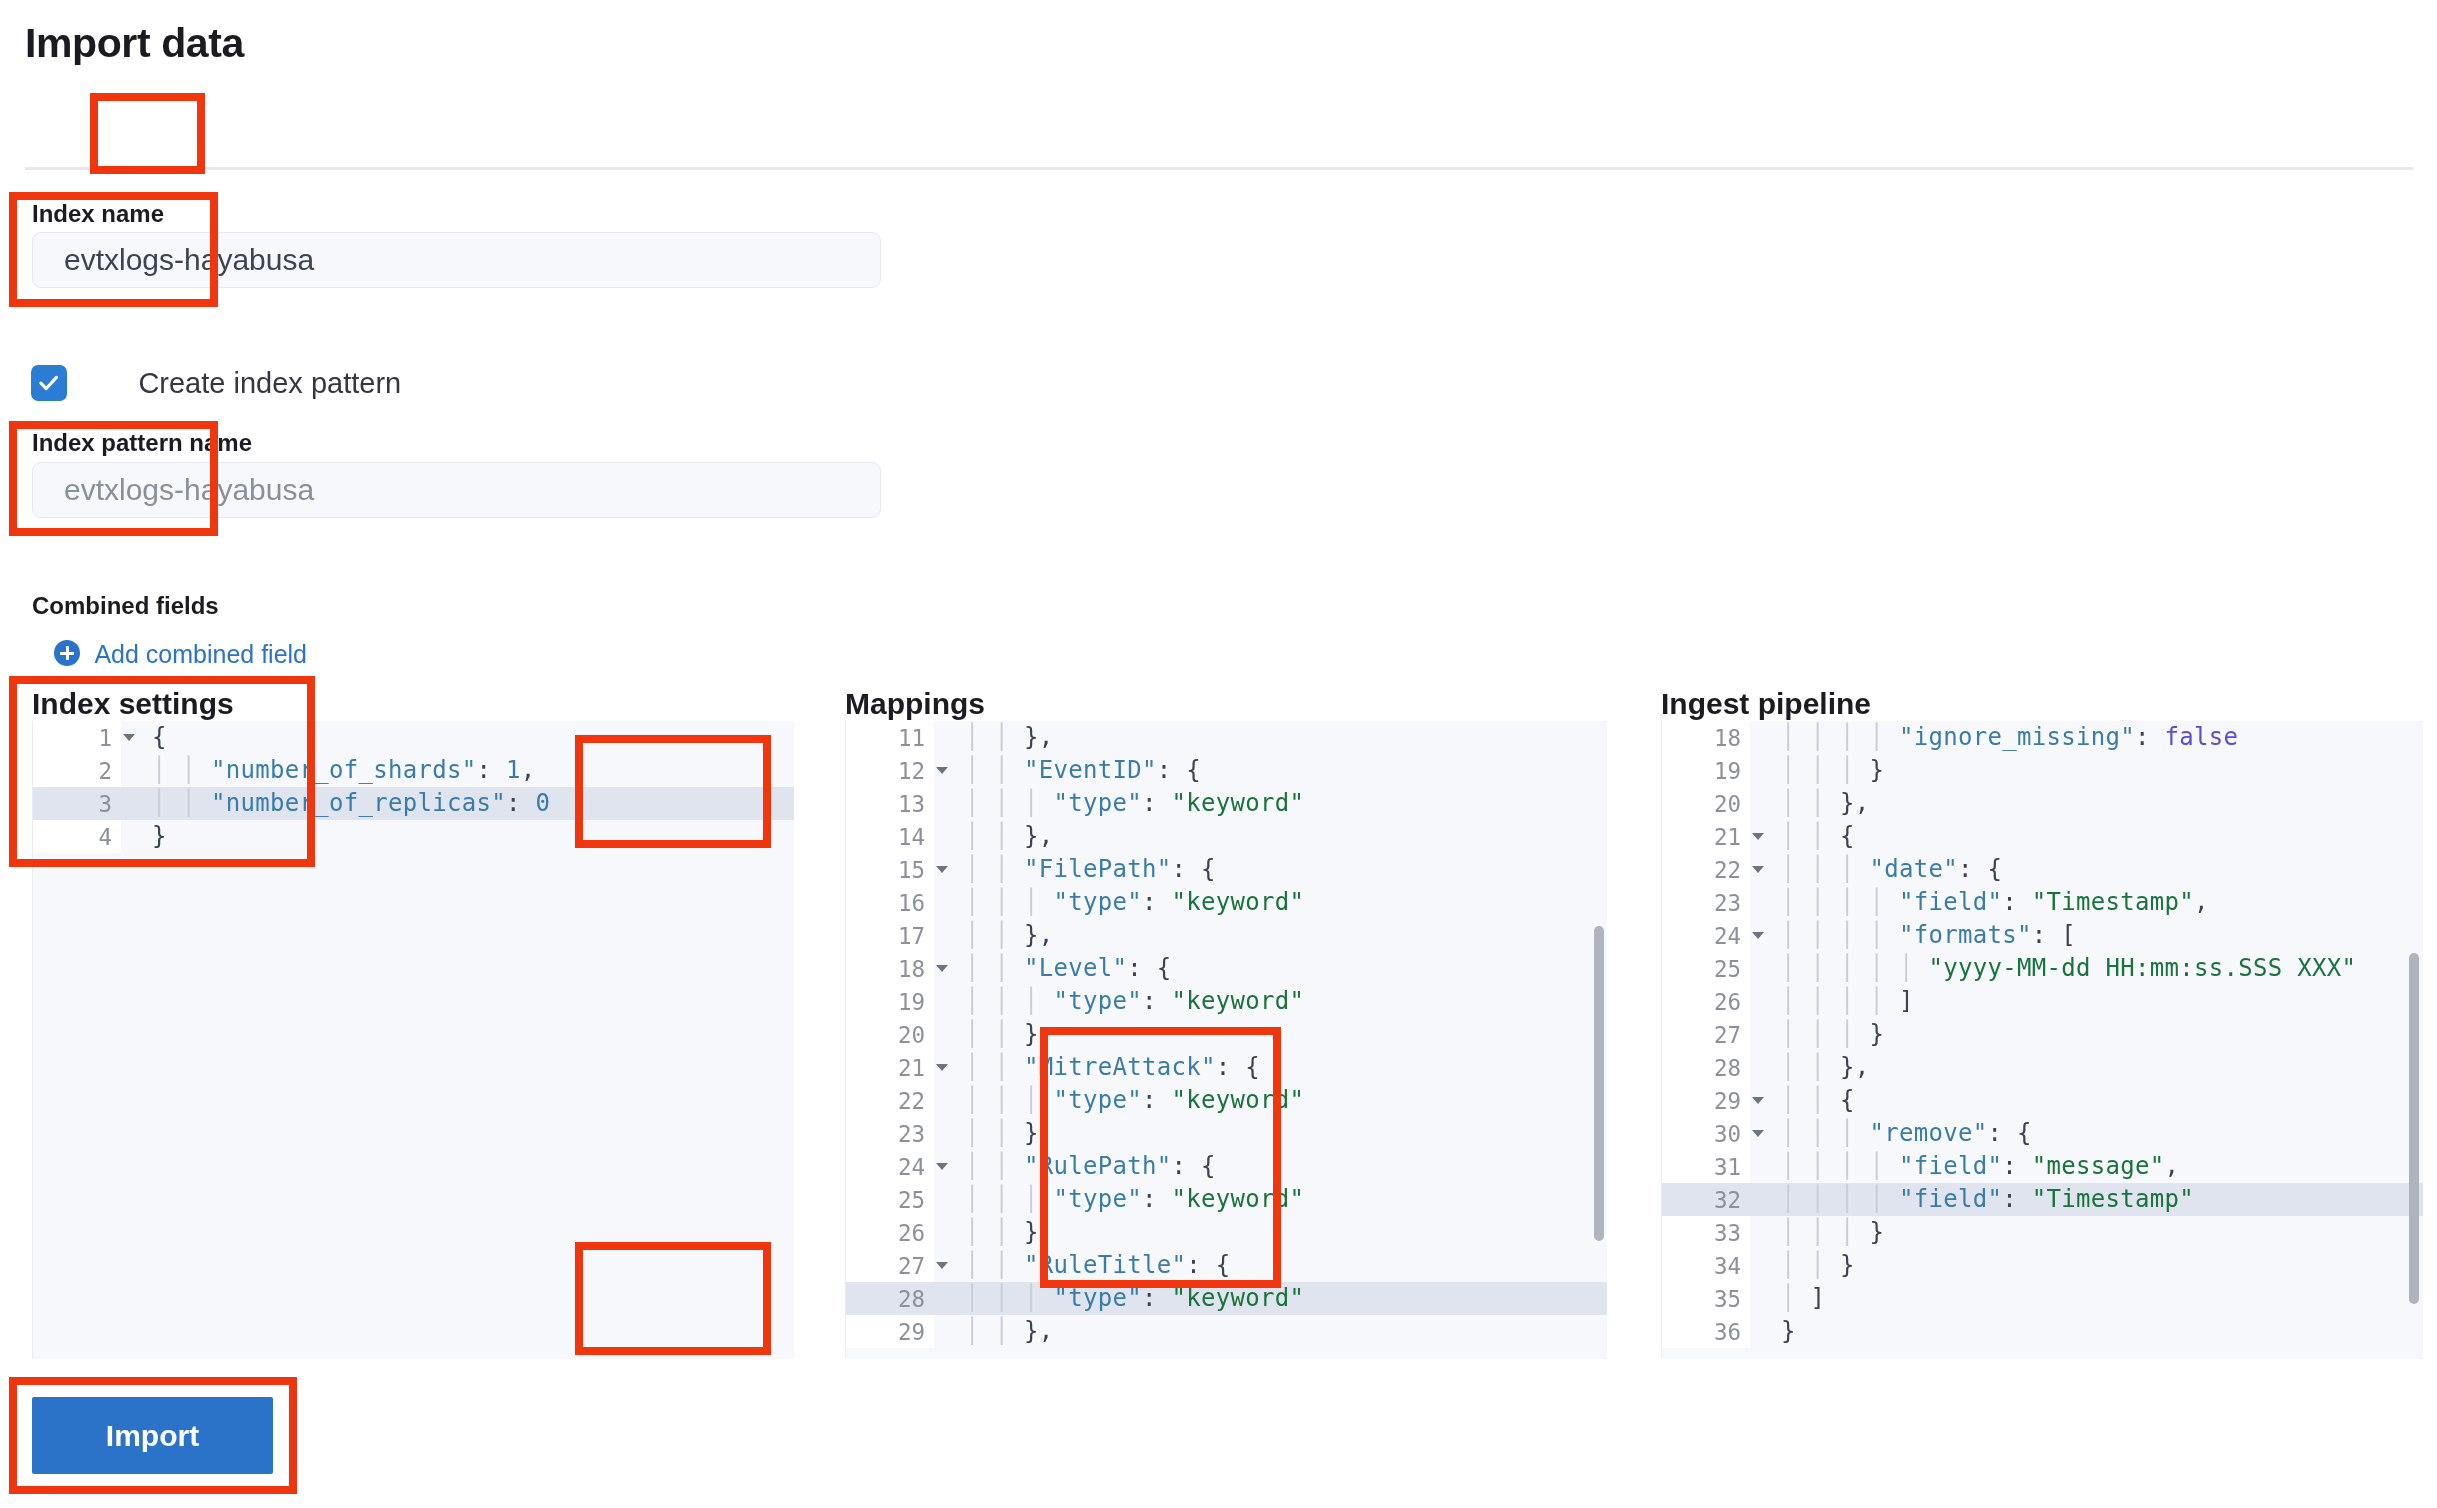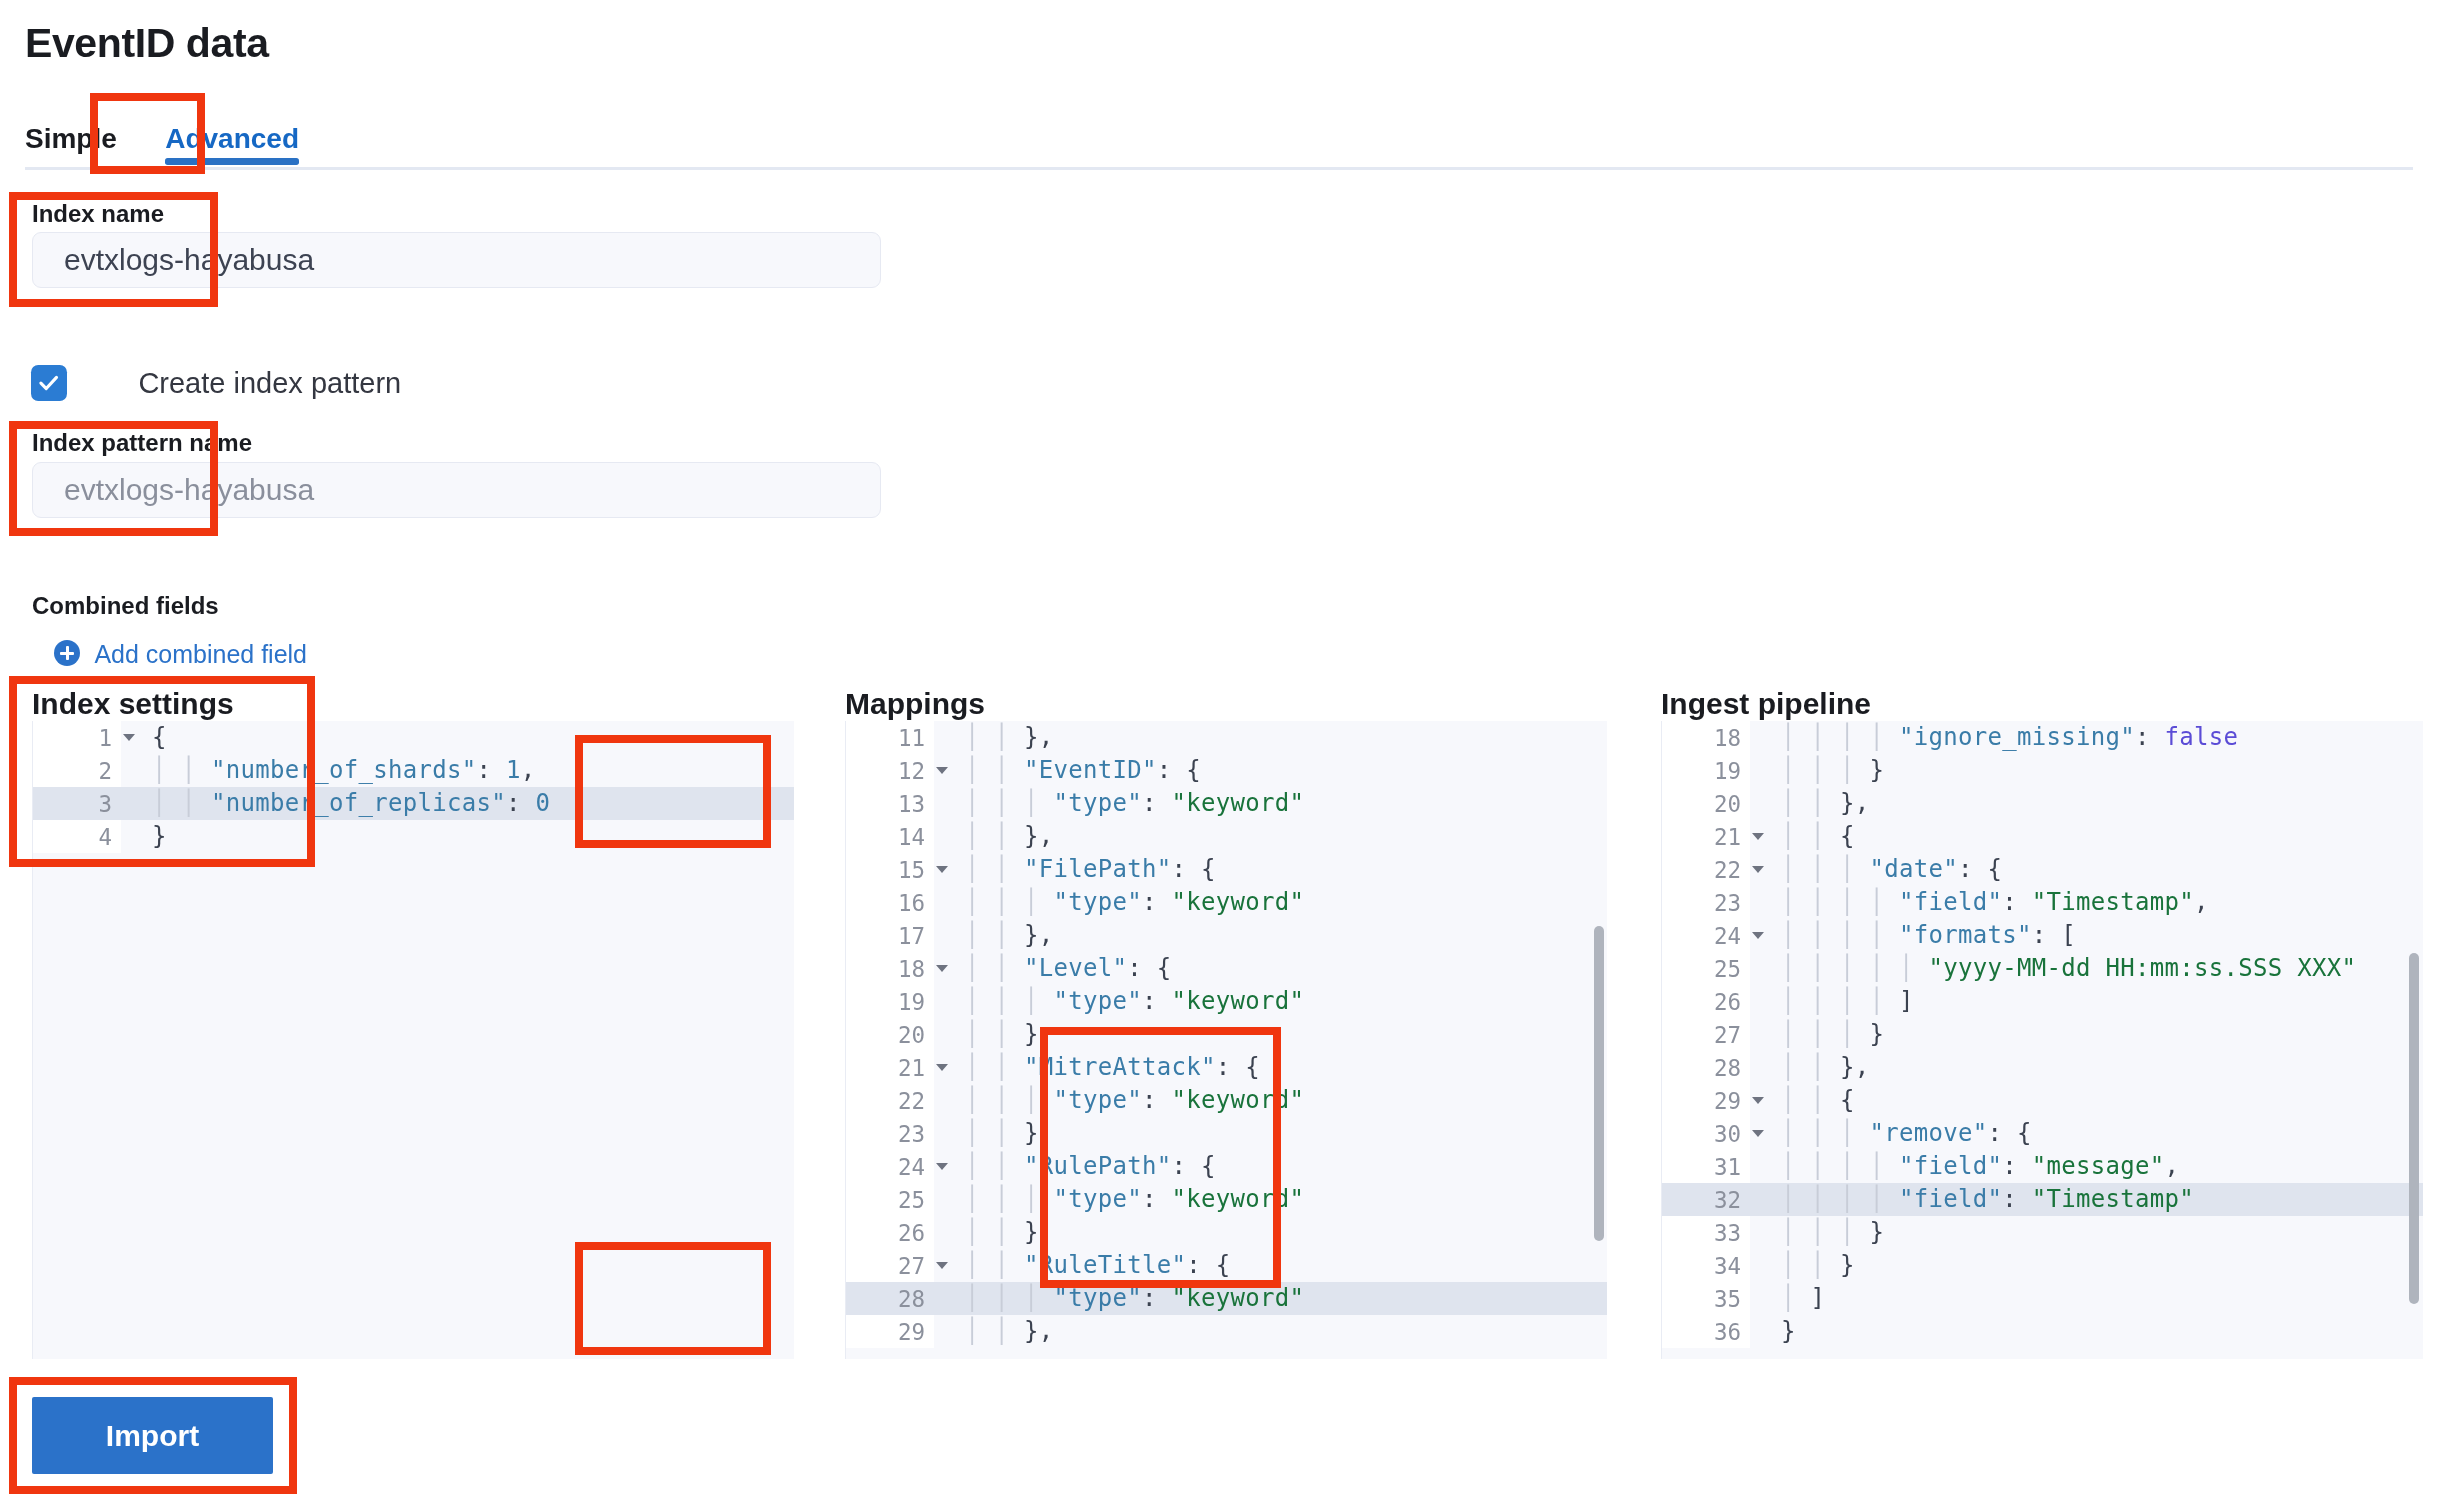--- a/index.html
+++ b/index.html
@@ -104,26 +104,22 @@
   }
 
   
   .ann { position:absolute; border:8px solid #f0360f; pointer-events:none; }
 </style>
 </head>
 <body>
 
 <div class="page">
 
-  <div class="page-title">EventID data</div>
-
-  <div class="tabs">
-    <div class="tab first">Simple</div>
-    <div class="tab second">Advanced</div>
-  </div>
+  <div class="page-title">Import data</div>
+
   <div class="tab-rule"></div>
 
   <div class="field-label" style="left:32px; top:200px;">Index name</div>
   <div class="text-input" style="left:32px; top:232px; width:849px;" title="evtxlogs-hayabusa">evtxlogs-hayabusa</div>
 
   <div class="checkrow">
     <span class="cb">
       <svg width="23.4" height="23.4" viewBox="0 0 24 24">
           <path d="M4 12.5 L9.5 18 L20 6.5" fill="none" stroke="#ffffff" stroke-width="3.2" stroke-linecap="round" stroke-linejoin="round"></path>
         </svg>

